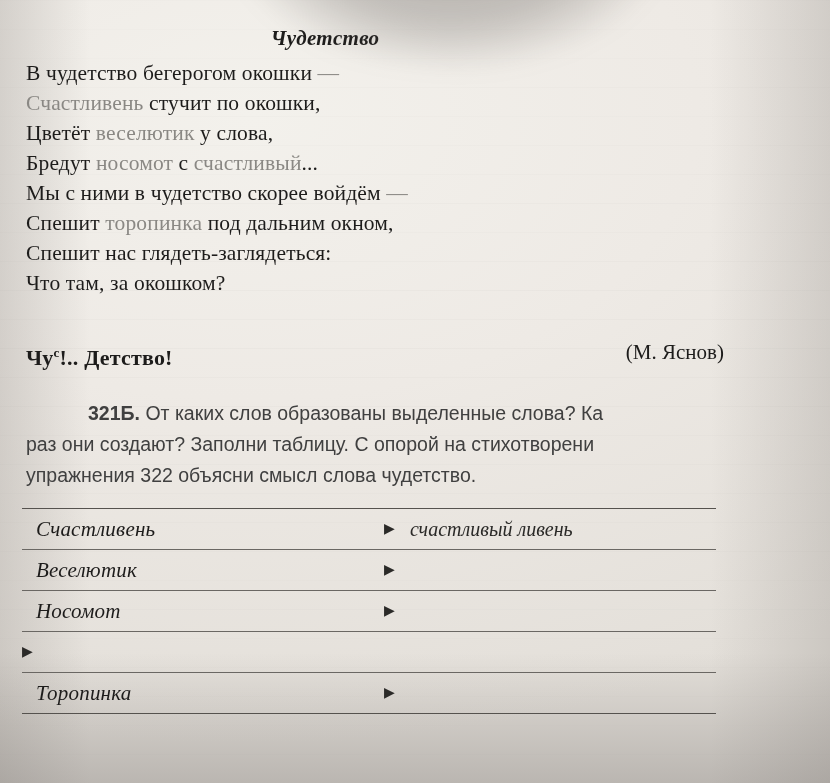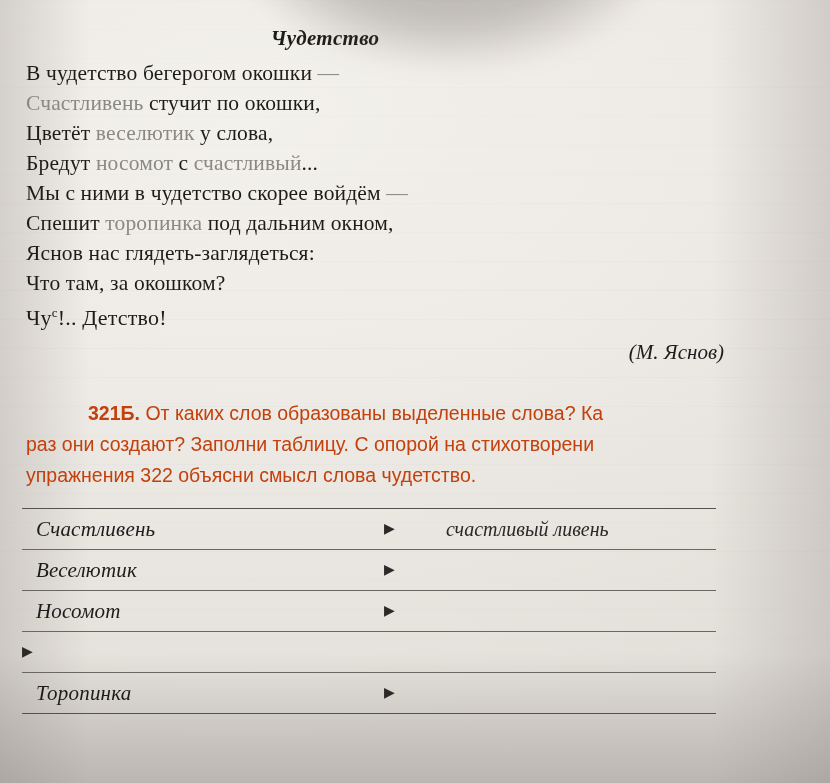--- a/index.html
+++ b/index.html
@@ -90,43 +90,43 @@
     white-space: nowrap;
     letter-spacing: 0.15px;
   }
   .faded {
     color: #8a8884;
   }
   .signature {
     position: absolute;
     right: 106px;
     top: 340px;
-    font-style: italic;
     font-size: 21px;
   }
   .chu-line {
     font-size: 22px;
-    font-weight: normal;
+    font-weight: bold;
     letter-spacing: 0.2px;
+    margin-top: 40px;
   }
   .chu-line sup {
     font-size: 13px;
     vertical-align: super;
   }
 
   
   .task {
     position: absolute;
     left: 26px;
     top: 398px;
     width: 790px;
     font-family: "Liberation Sans", sans-serif;
     font-size: 19.5px;
     line-height: 31px;
-    color: #c2410c;
+    color: #404040;
   }
   .task .num {
     font-weight: bold;
     font-family: "Liberation Sans", sans-serif;
   }
   .task-p1 { text-indent: 62px; }
   .task-line { white-space: nowrap; }
 
   
   .wordtable {
@@ -156,21 +156,20 @@
     width: 26px;
     color: #2b2a28;
     font-size: 14px;
     line-height: 1;
   }
   .wt-right {
     font-family: "Liberation Serif", serif;
     font-style: italic;
     font-size: 20px;
     color: #2b2a28;
-    margin-left: 36px;
   }
 </style>
 </head>
 <body>
 
 <div id="page">
   <div id="paper-base"></div>
   <div id="bleed-through"></div>
   <div id="paper-shade-left"></div>
   <div id="paper-shade-right"></div>
@@ -180,21 +179,21 @@
 
     <div class="poem-title">Чудетство</div>
 
     <div class="poem">
       <div class="poem-line"><span>В чудетство бегерогом окошки </span><span class="faded">—</span></div>
       <div class="poem-line"><span class="faded">Счастливень</span><span> стучит по окошки,</span></div>
       <div class="poem-line"><span>Цветёт </span><span class="faded">веселютик</span><span> у слова,</span></div>
       <div class="poem-line"><span>Бредут </span><span class="faded">носомот</span><span> с </span><span class="faded">счастливый</span><span>...</span></div>
       <div class="poem-line"><span>Мы с ними в чудетство скорее войдём </span><span class="faded">—</span></div>
       <div class="poem-line"><span>Спешит </span><span class="faded">торопинка</span><span> под дальним окном,</span></div>
-      <div class="poem-line"><span>Яснов нас глядеть-заглядеться:</span></div>
+      <div class="poem-line"><span>Спешит нас глядеть-заглядеться:</span></div>
       <div class="poem-line"><span>Что там, за окошком?</span></div>
       <div class="poem-line chu-line">
         <span>Чу</span><sup>с</sup><span>!.. Детство!</span>
       </div>
     </div>
 
     <div class="signature">(М. Яснов)</div>
 
     <div class="task">
       <div class="task-p1 task-line">

